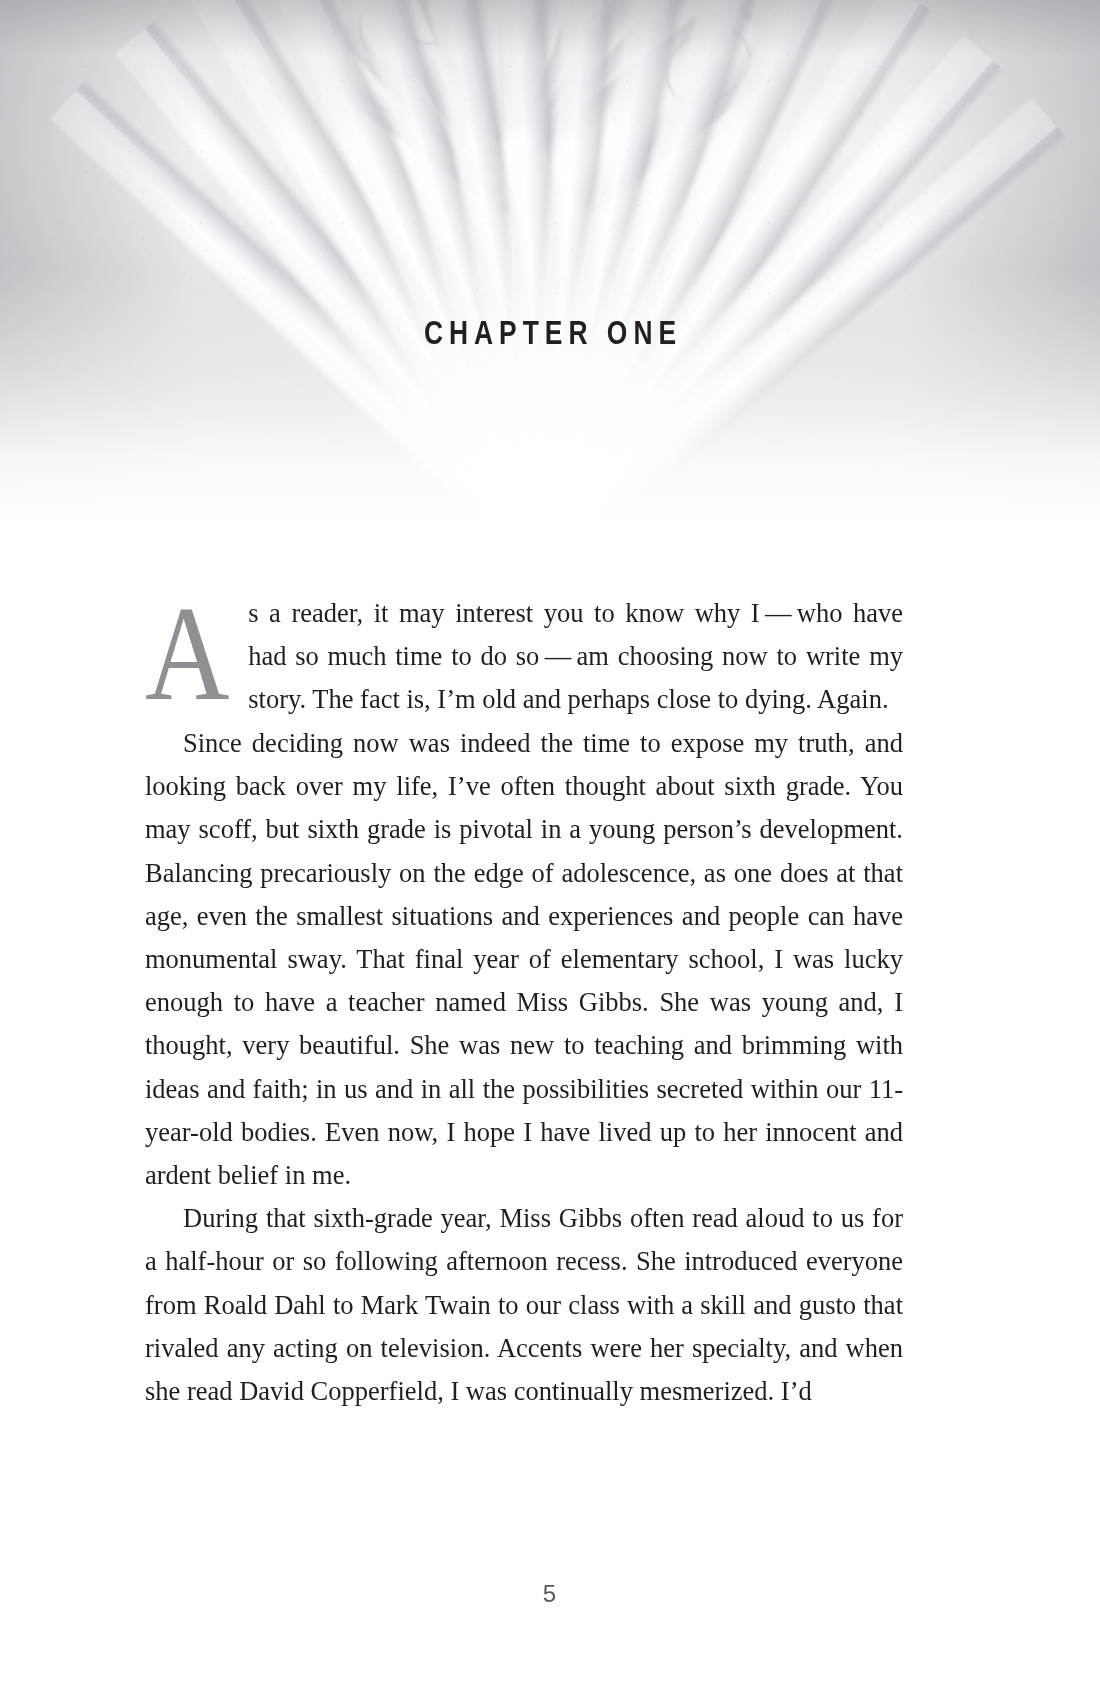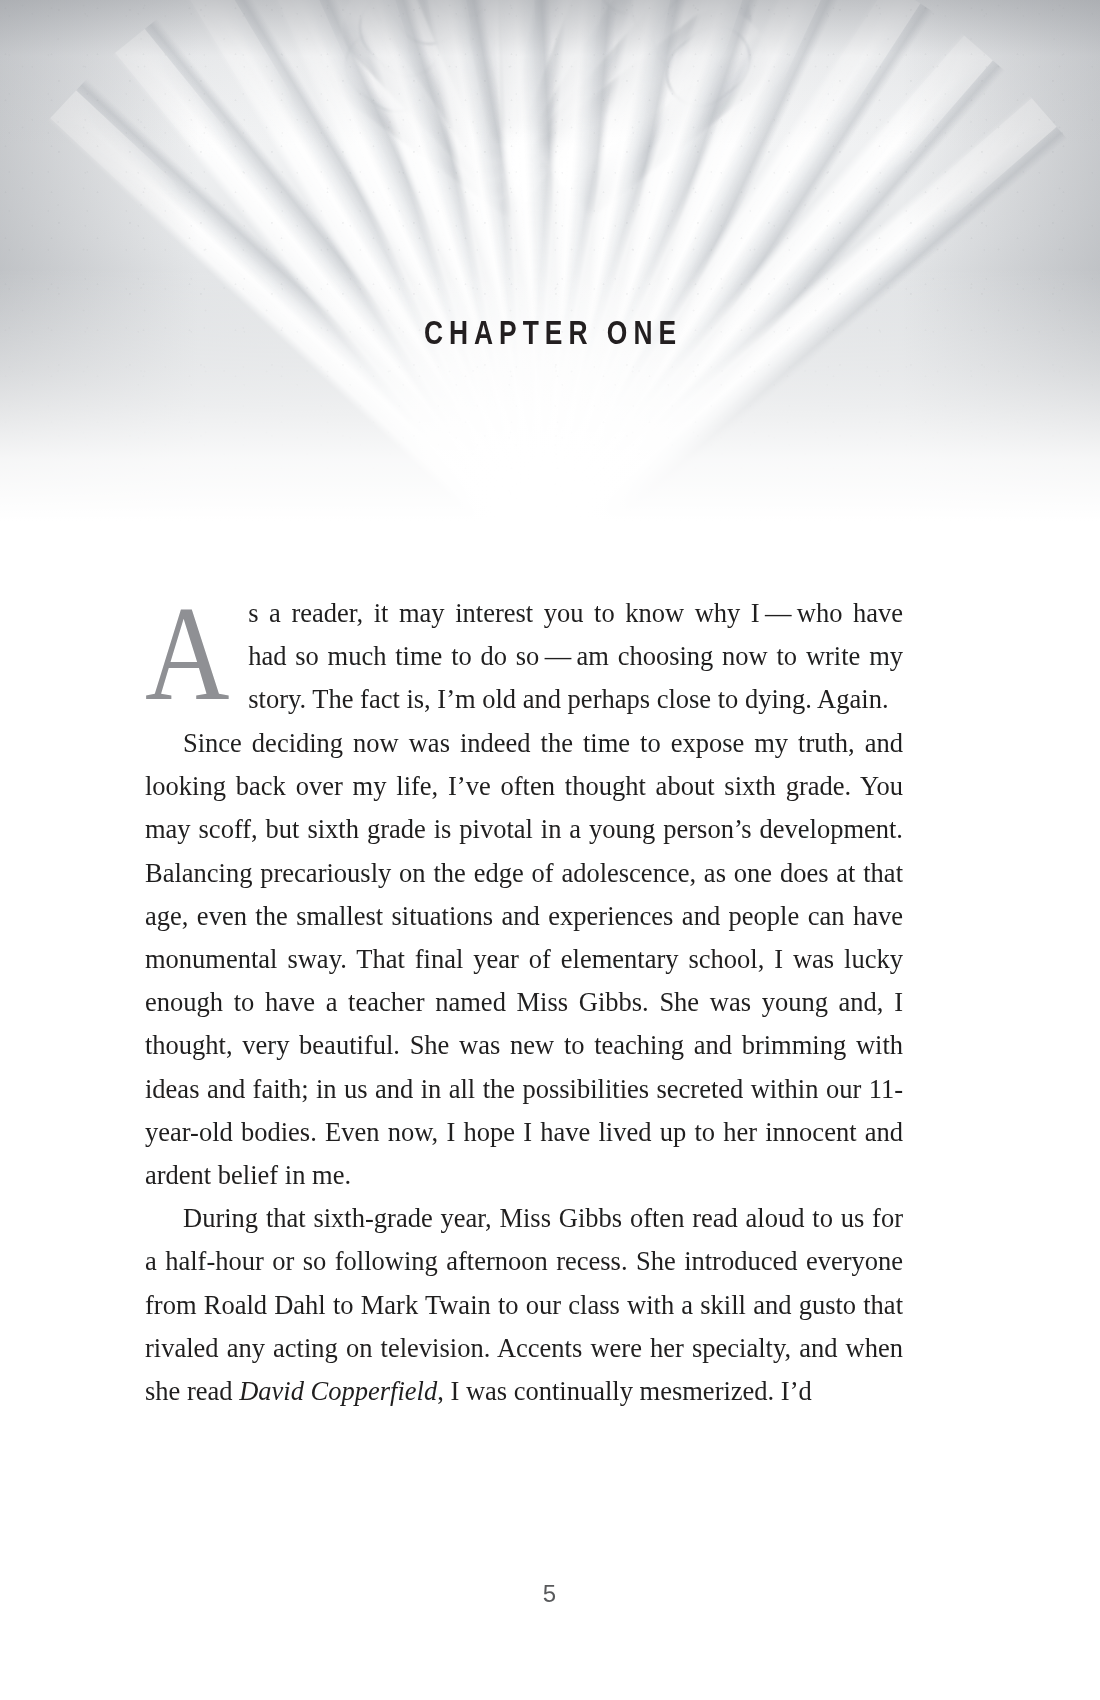--- a/index.html
+++ b/index.html
@@ -167,21 +167,21 @@
     font-family: "Liberation Serif", "DejaVu Serif", serif;
     font-weight: 400;
     font-size: 136px;
     line-height: 0.82;
     color: #8f9094;
     margin: 6px 5px 0 0;
     padding: 0;
     transform: scaleX(0.86);
     transform-origin: left top;
   }
-  .book-title { font-style: italic; }
+  .book-title { }
 
   
   .folio {
     position: absolute;
     left: 0; right: 0;
     bottom: 92px;
     text-align: center;
     font-family: "Liberation Sans Narrow", "Liberation Sans", "DejaVu Sans", sans-serif;
     font-size: 24px;
     letter-spacing: 1px;

